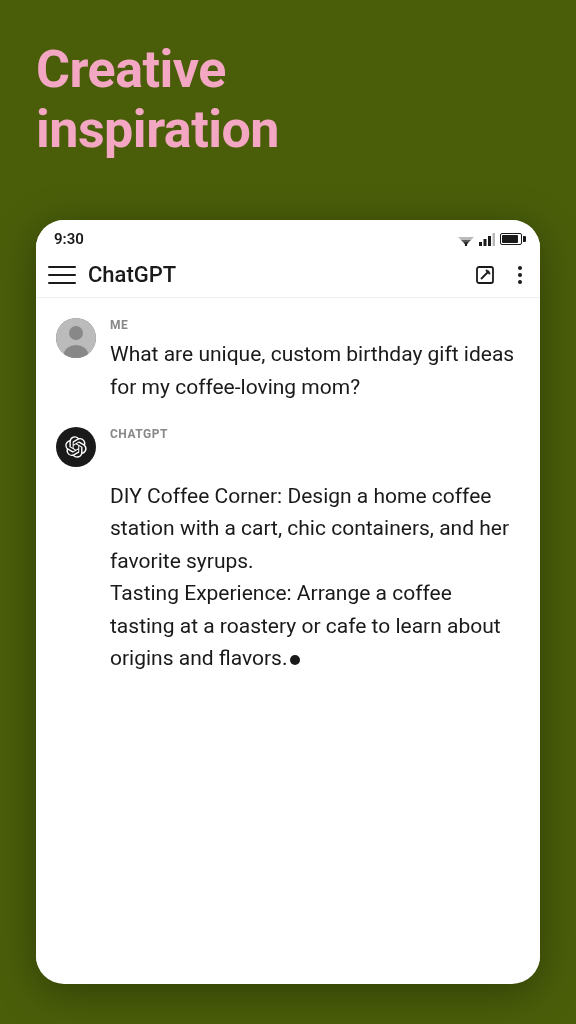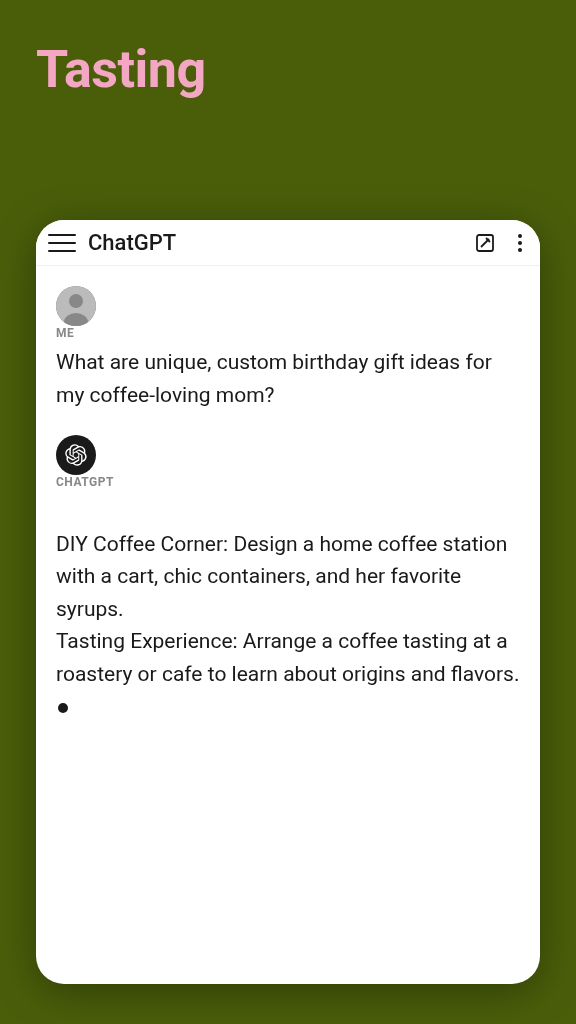--- a/index.html
+++ b/index.html
@@ -153,21 +153,21 @@
     
     .chat-area {
       padding: 20px 20px 20px 20px;
       background: #fff;
       overflow-y: auto;
       height: calc(100% - 96px);
     }
 
     .message-block {
       display: flex;
-      flex-direction: column;
+      flex-direction: row;
       align-items: flex-start;
       margin-bottom: 24px;
     }
 
     .avatar {
       width: 40px;
       height: 40px;
       border-radius: 50%;
       flex-shrink: 0;
       margin-right: 14px;
@@ -225,25 +225,49 @@
       background: #1a1a1a;
       border-radius: 50%;
       margin-left: 2px;
       vertical-align: middle;
     }
   </style>
 </head>
 <body>
 
 <div class="hero-title">
-  <span>Tasting</span><br>
+  <span>Creative</span><br>
+  <span>inspiration</span>
 </div>
 
 <div class="phone-mockup">
 
+  <div class="status-bar">
+    <span class="status-time">9:30</span>
+    <div class="status-icons">
+
+      <svg width="16" height="13" viewBox="0 0 16 13">
+        <polygon points="8,12 16,4 0,4" fill="#1a1a1a" opacity="0.3"></polygon>
+        <polygon points="8,12 13,7 3,7" fill="#1a1a1a" opacity="0.6"></polygon>
+        <polygon points="8,12 10.5,9.5 5.5,9.5" fill="#1a1a1a"></polygon>
+        <circle cx="8" cy="12" r="1.2" fill="#1a1a1a"></circle>
+      </svg>
+
+      <svg width="16" height="13" viewBox="0 0 16 13">
+        <rect x="0" y="9" width="3" height="4" fill="#1a1a1a"></rect>
+        <rect x="4.5" y="6" width="3" height="7" fill="#1a1a1a"></rect>
+        <rect x="9" y="3" width="3" height="10" fill="#1a1a1a"></rect>
+        <rect x="13.5" y="0" width="3" height="13" fill="#1a1a1a" opacity="0.3"></rect>
+      </svg>
+
+      <div class="battery-icon">
+        <div class="battery-fill"></div>
+      </div>
+    </div>
+  </div>
 
   <div class="app-header">
     <div class="hamburger-icon">
       <span></span>
       <span></span>
       <span></span>
     </div>
     <span class="app-title">ChatGPT</span>
     <div class="header-actions">
 

